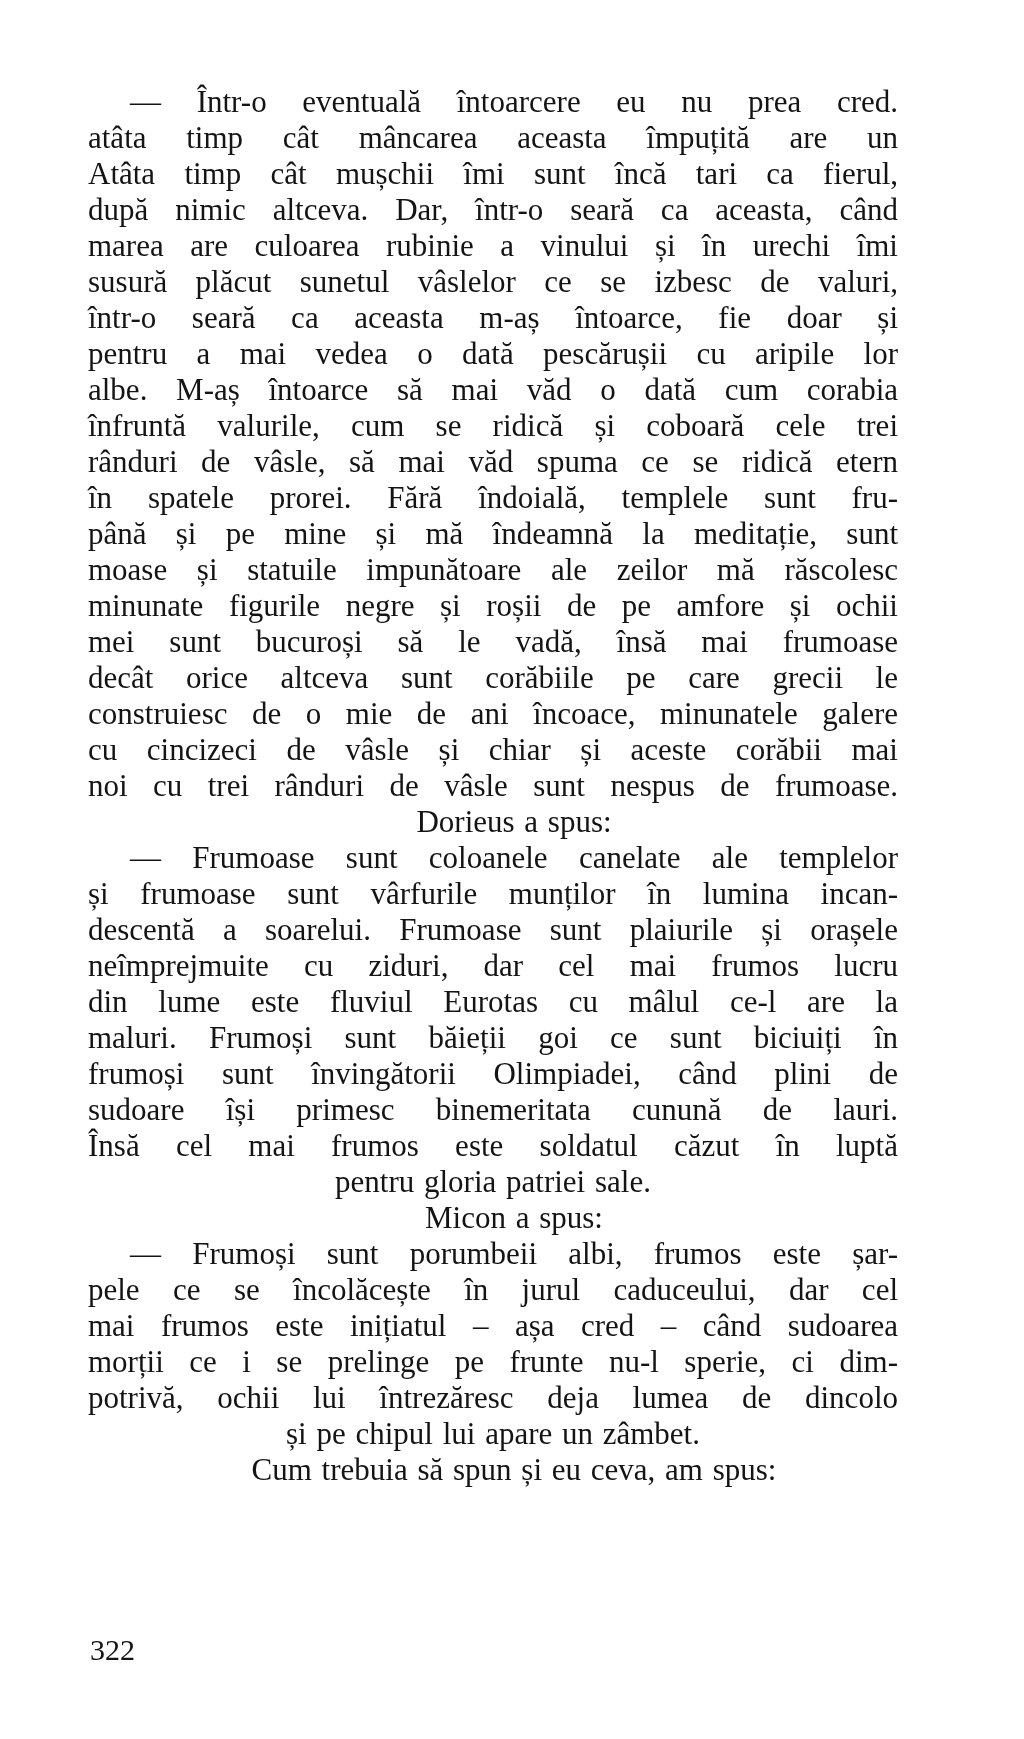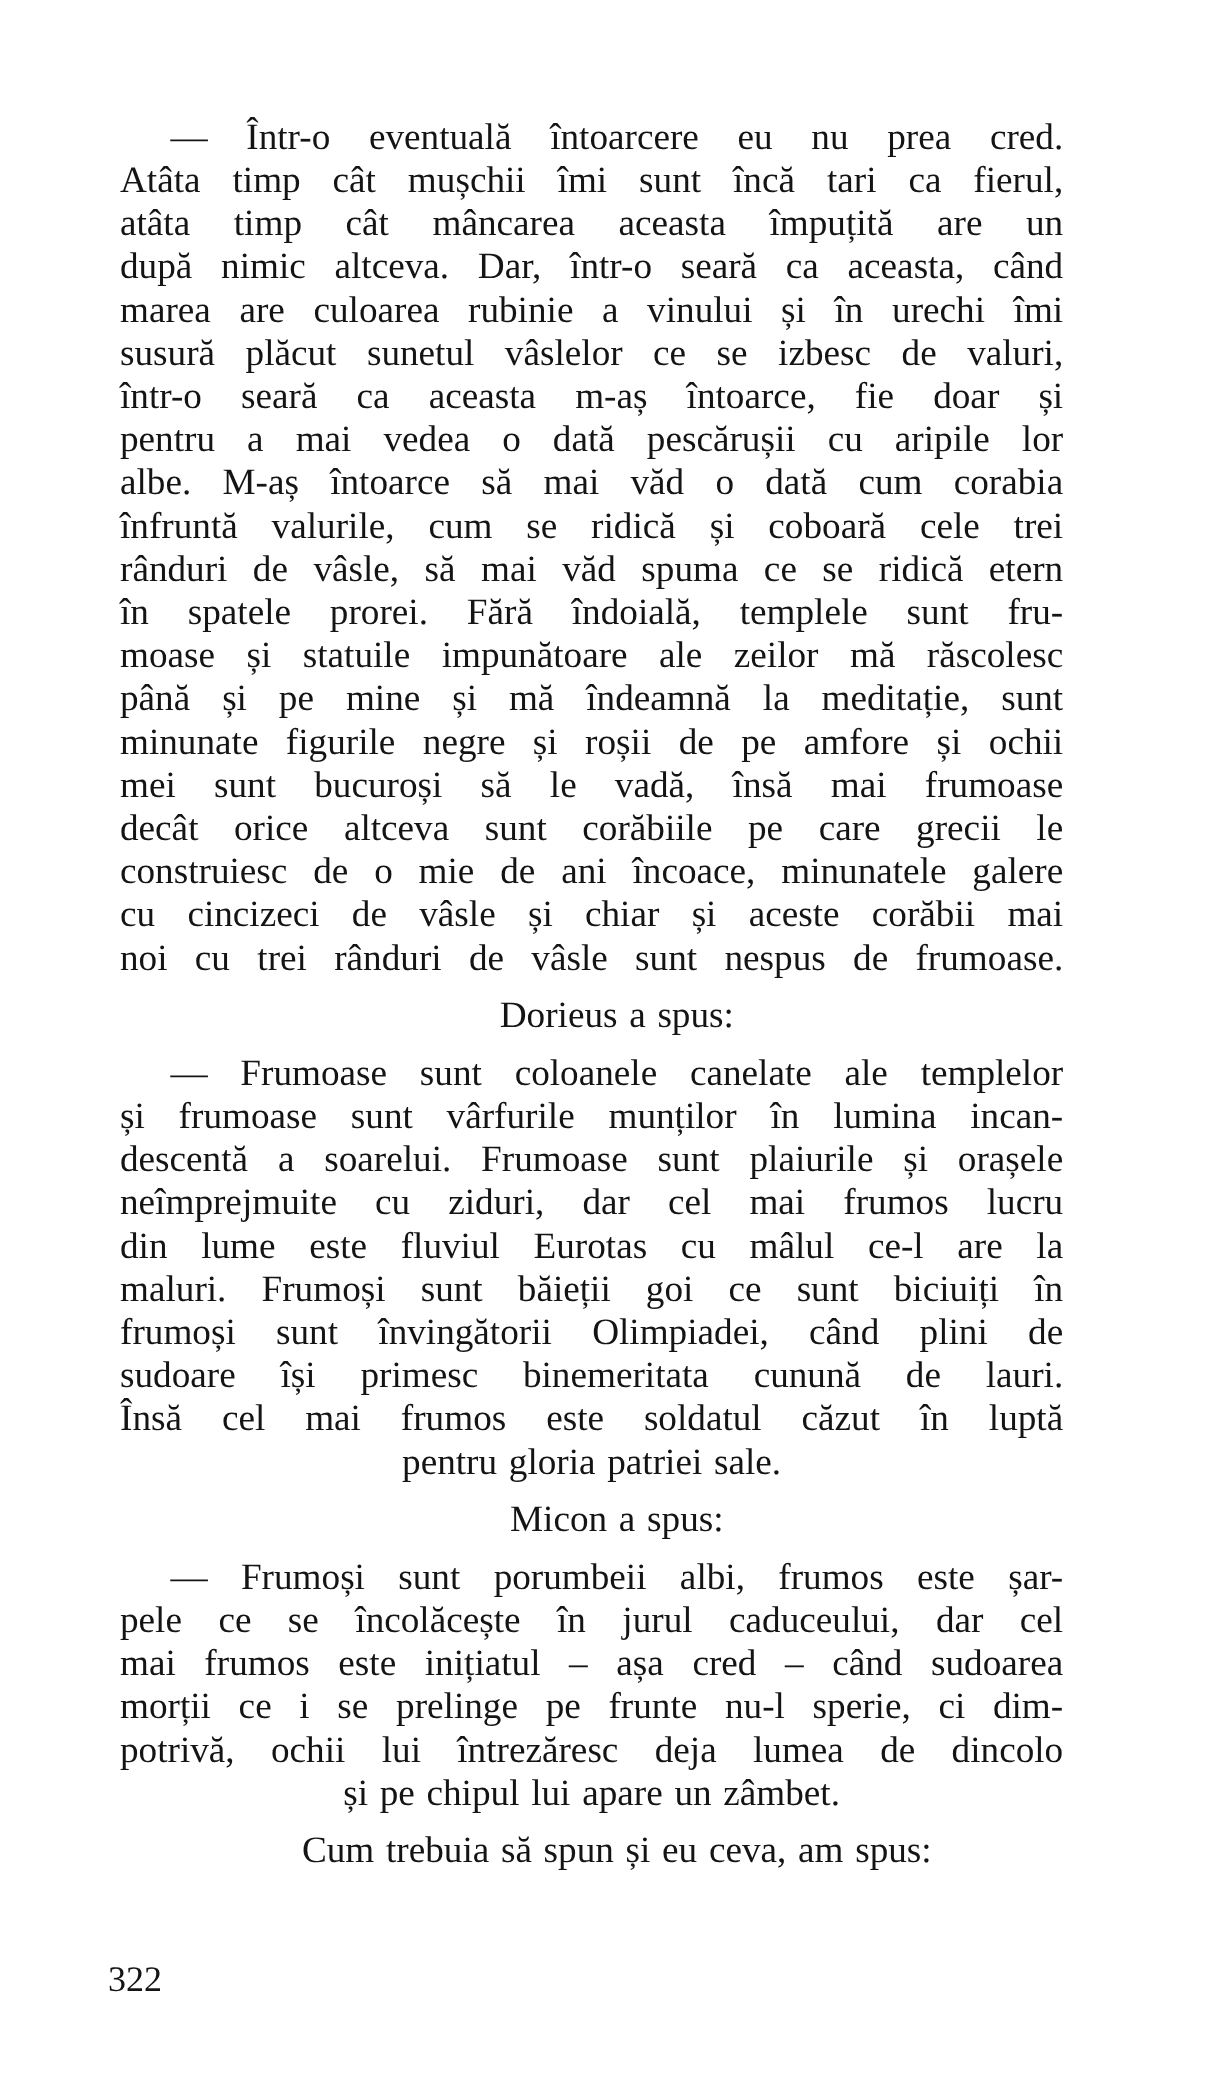--- a/index.html
+++ b/index.html
@@ -16,21 +16,21 @@
     font-family: "Liberation Serif", "DejaVu Serif", serif;
     color: #141414;
   }
   .text-block {
     position: absolute;
     left: 88px;
     top: 84px;
     width: 810px;
   }
   .paragraph {
-    margin: 12px;
+    margin: 0;
     padding: 0;
   }
   .line {
     height: 36px;
     line-height: 36px;
     font-size: 31px;
     word-spacing: 2px;
     white-space: normal;
     text-align: center;
   }
@@ -50,33 +50,33 @@
     font-size: 30px;
   }
 </style>
 </head>
 <body>
 
 <div class="page">
   <div class="text-block" id="text-block">
       <div class="paragraph">
         <div class="line indent justify">— Într-o eventuală întoarcere eu nu prea cred.</div>
+        <div class="line justify">atâta timp cât mâncarea aceasta împuțită are un</div>
         <div class="line justify">Atâta timp cât mușchii îmi sunt încă tari ca fierul,</div>
-        <div class="line justify">atâta timp cât mâncarea aceasta împuțită are un</div>
         <div class="line justify">după nimic altceva. Dar, într-o seară ca aceasta, când</div>
         <div class="line justify">marea are culoarea rubinie a vinului și în urechi îmi</div>
         <div class="line justify">susură plăcut sunetul vâslelor ce se izbesc de valuri,</div>
         <div class="line justify">într-o seară ca aceasta m-aș întoarce, fie doar și</div>
         <div class="line justify">pentru a mai vedea o dată pescărușii cu aripile lor</div>
         <div class="line justify">albe. M-aș întoarce să mai văd o dată cum corabia</div>
         <div class="line justify">înfruntă valurile, cum se ridică și coboară cele trei</div>
         <div class="line justify">rânduri de vâsle, să mai văd spuma ce se ridică etern</div>
         <div class="line justify">în spatele prorei. Fără îndoială, templele sunt fru-</div>
+        <div class="line justify">până și pe mine și mă îndeamnă la meditație, sunt</div>
         <div class="line justify">moase și statuile impunătoare ale zeilor mă răscolesc</div>
-        <div class="line justify">până și pe mine și mă îndeamnă la meditație, sunt</div>
         <div class="line justify">minunate figurile negre și roșii de pe amfore și ochii</div>
         <div class="line justify">mei sunt bucuroși să le vadă, însă mai frumoase</div>
         <div class="line justify">decât orice altceva sunt corăbiile pe care grecii le</div>
         <div class="line justify">construiesc de o mie de ani încoace, minunatele galere</div>
         <div class="line justify">cu cincizeci de vâsle și chiar și aceste corăbii mai</div>
         <div class="line justify">noi cu trei rânduri de vâsle sunt nespus de frumoase.</div>
       </div>
       <div class="paragraph">
         <div class="line indent">Dorieus a spus:</div>
       </div>

